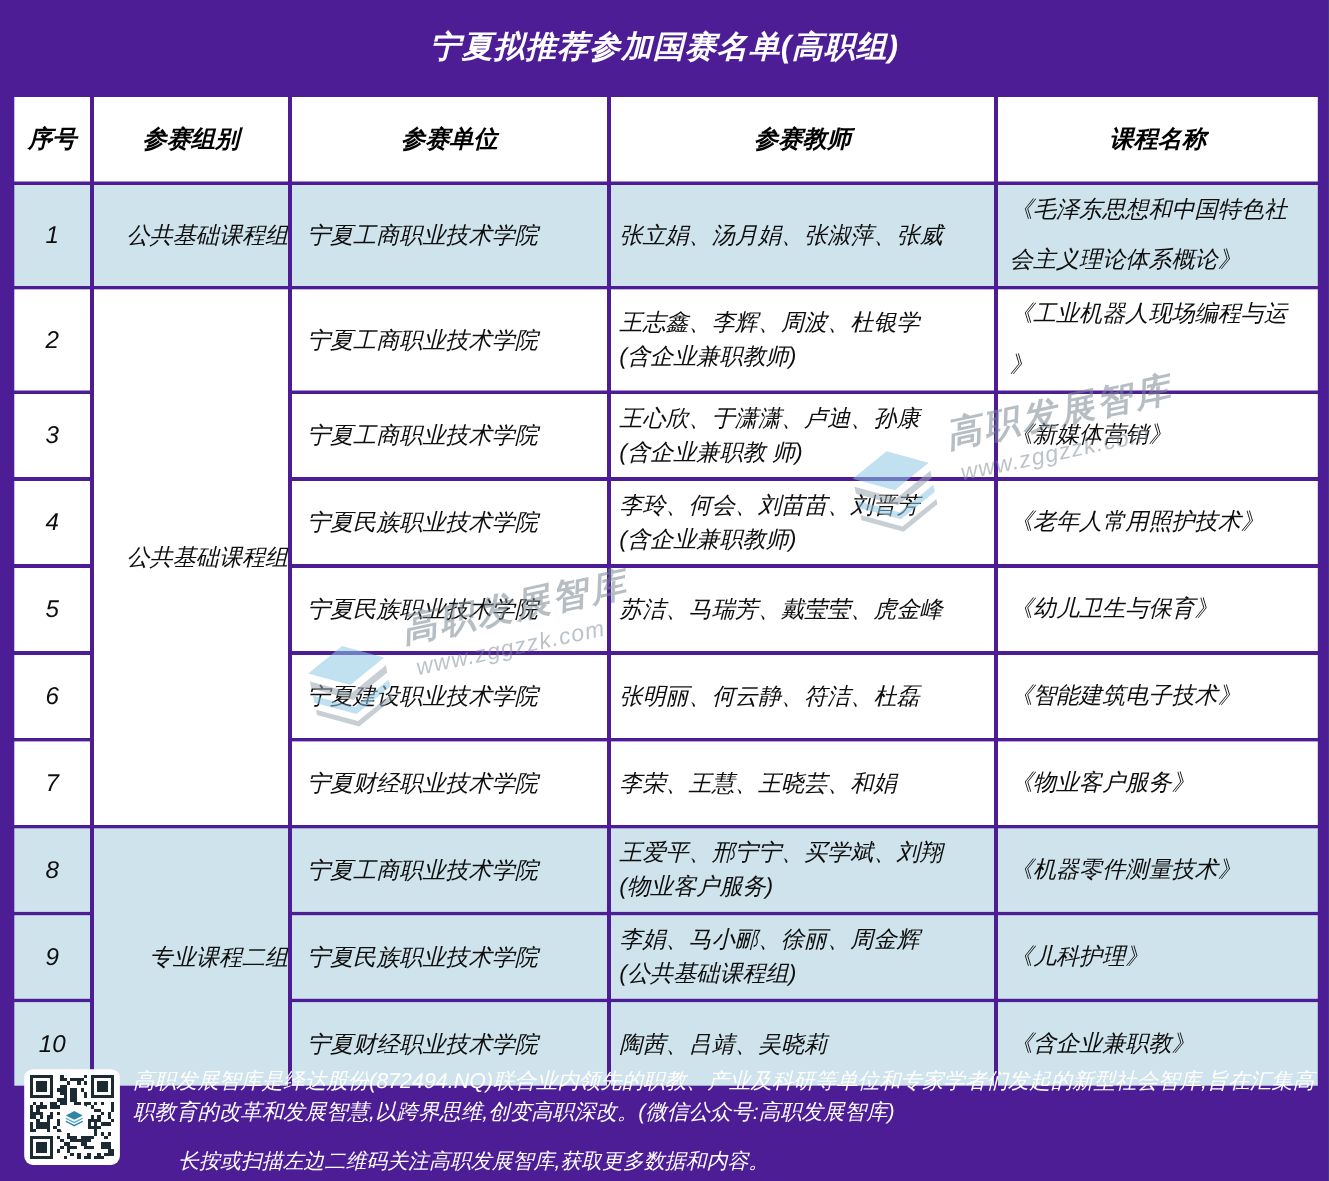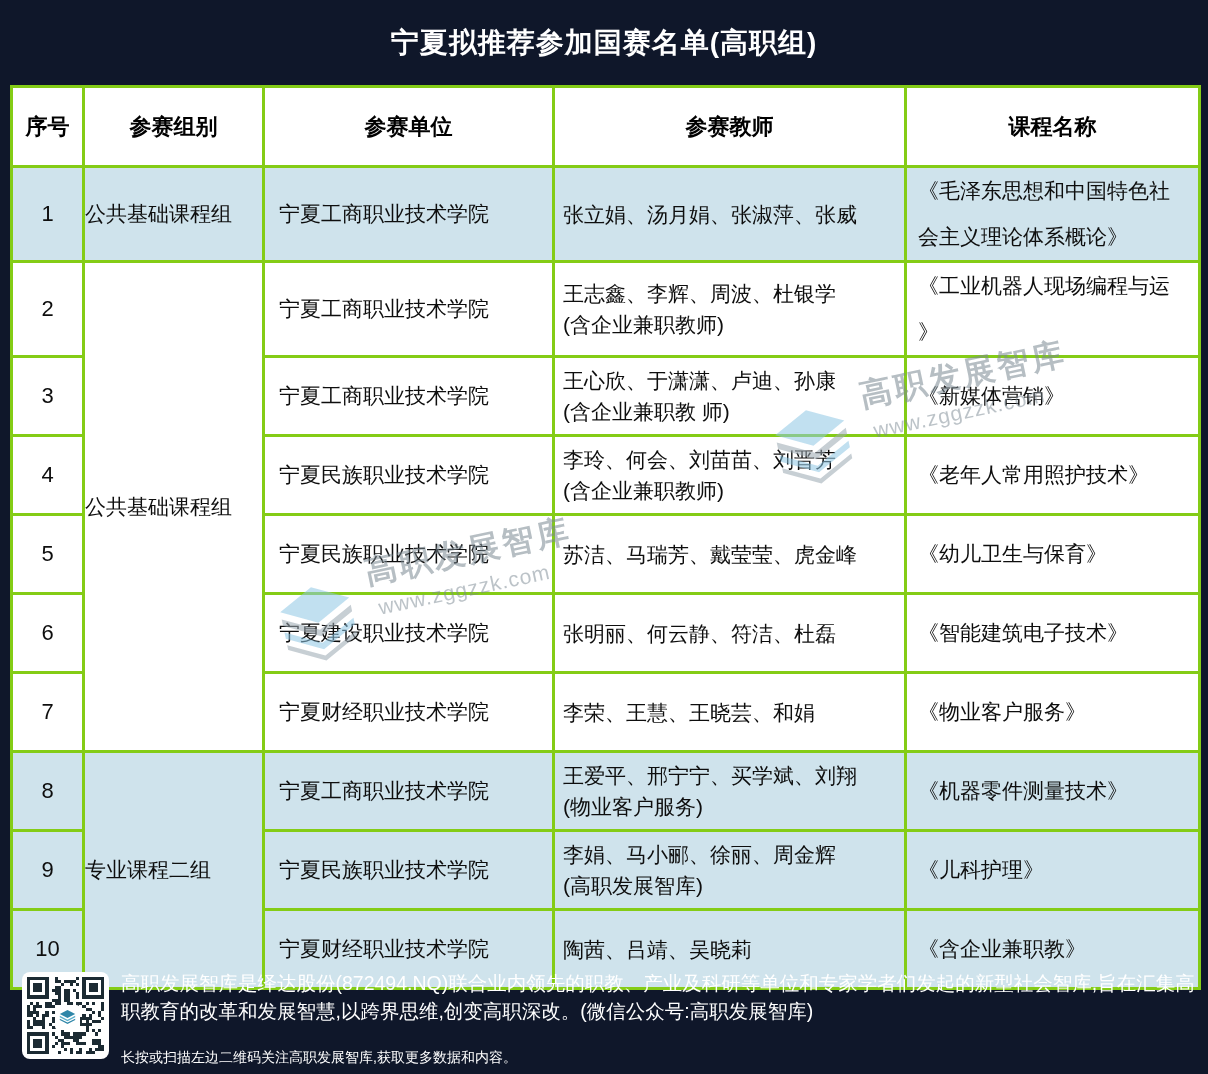--- a/index.html
+++ b/index.html
@@ -1,39 +1,39 @@
 <!DOCTYPE html>
 <html><head>
 <meta charset="utf-8">
 <style>
   * { margin:0; padding:0; box-sizing:border-box; }
   html,body { background:#2b6e7d; }
   .page {
     position:relative; width:1208px; height:1074px; margin:0 auto;
-    background:#0f172a; overflow:hidden;
-    font-family:"Liberation Sans", sans-serif; color:#111;
+    background:#4c1d95; overflow:hidden;
+    font-family:"Liberation Sans", sans-serif; color:#111;font-style:italic;
   }
   
   .title-bar { height:85px; display:flex; align-items:center; justify-content:center; }
   .page-title { color:#fff; font-size:28px; font-weight:bold; letter-spacing:1px; }
 
   
   table.roster {
     position:absolute; left:10px; top:85px; width:1188px;
     border-collapse:collapse; table-layout:fixed;
   }
   .roster th, .roster td {
-    border:3px solid #84cc16; vertical-align:middle;
+    border:3px solid #4c1d95; vertical-align:middle;
     background:#fff; overflow:hidden;
   }
   .roster th { height:80px; font-size:22px; font-weight:bold; text-align:center; color:#000; }
   .roster td { height:79px; font-size:21px; color:#0e0e0e; }
   .roster tr.alt td { background:#CFE3EC; }
   td.c-no    { text-align:center; font-size:22px; }
-  td.c-group { text-align:left; }
+  td.c-group { text-align:right; }
   td.c-unit  { padding-left:14px; padding-right:16px; }
   td.c-teach { padding-left:8px;  padding-right:20px; white-space:pre-line; line-height:31px; }
   td.c-course{ padding-left:11px; padding-right:14px; line-height:46px; line-break:anywhere; }
 
   
   .watermark {
     position:absolute; display:flex; align-items:flex-start; gap:12px;
     transform:rotate(-12deg); pointer-events:none; z-index:5;
   }
   .wm-logo { width:88px; height:78px; opacity:.55; margin-top:22px; }
@@ -48,21 +48,21 @@
     background:#fff; border-radius:8px; padding:5px;
   }
   .qr-box svg { width:100%; height:100%; display:block; }
   .qr-logo {
     position:absolute; left:33px; top:33px; width:25px; height:25px;
     background:#fff; border-radius:4px; display:flex; align-items:center; justify-content:center;
   }
   .qr-logo svg { width:19px; height:17px; }
   .footer-texts { position:absolute; left:121px; top:9px; width:1075px; color:#fff; }
   .footer-about { font-size:19.5px; line-height:28px; }
-  .footer-cta   { font-size:14px; line-height:28px; margin-top:18px; }
+  .footer-cta   { font-size:19px; line-height:28px; margin-top:18px;margin-left:41px; }
 </style>
 </head>
 <body>
 
 <svg width="0" height="0" style="position:absolute">
   <defs>
     <g id="wm-logo-shape">
       <path d="M50,2 L93,24 50,46 7,24 Z" fill="#8FC7E4"></path>
       <path d="M7,33 L50,55 93,33 93,41 50,63 7,41 Z" fill="#9BA8B1"></path>
       <path d="M7,49 L50,71 93,49 93,57 50,79 7,57 Z" fill="#8FC7E4"></path>
@@ -145,21 +145,21 @@
       <td class="c-group" rowspan="3">专业课程二组</td>
       <td class="c-unit">宁夏工商职业技术学院</td>
       <td class="c-teach">王爱平、邢宁宁、买学斌、刘翔
 (物业客户服务)</td>
       <td class="c-course">《机器零件测量技术》</td>
     </tr>
     <tr class="alt">
       <td class="c-no">9</td>
       <td class="c-unit">宁夏民族职业技术学院</td>
       <td class="c-teach">李娟、马小郦、徐丽、周金辉
-(高职发展智库)</td>
+(公共基础课程组)</td>
       <td class="c-course">《儿科护理》</td>
     </tr>
     <tr class="alt">
       <td class="c-no">10</td>
       <td class="c-unit">宁夏财经职业技术学院</td>
       <td class="c-teach">陶茜、吕靖、吴晓莉</td>
       <td class="c-course">《含企业兼职教》</td>
     </tr>
   </tbody>
     </table>

